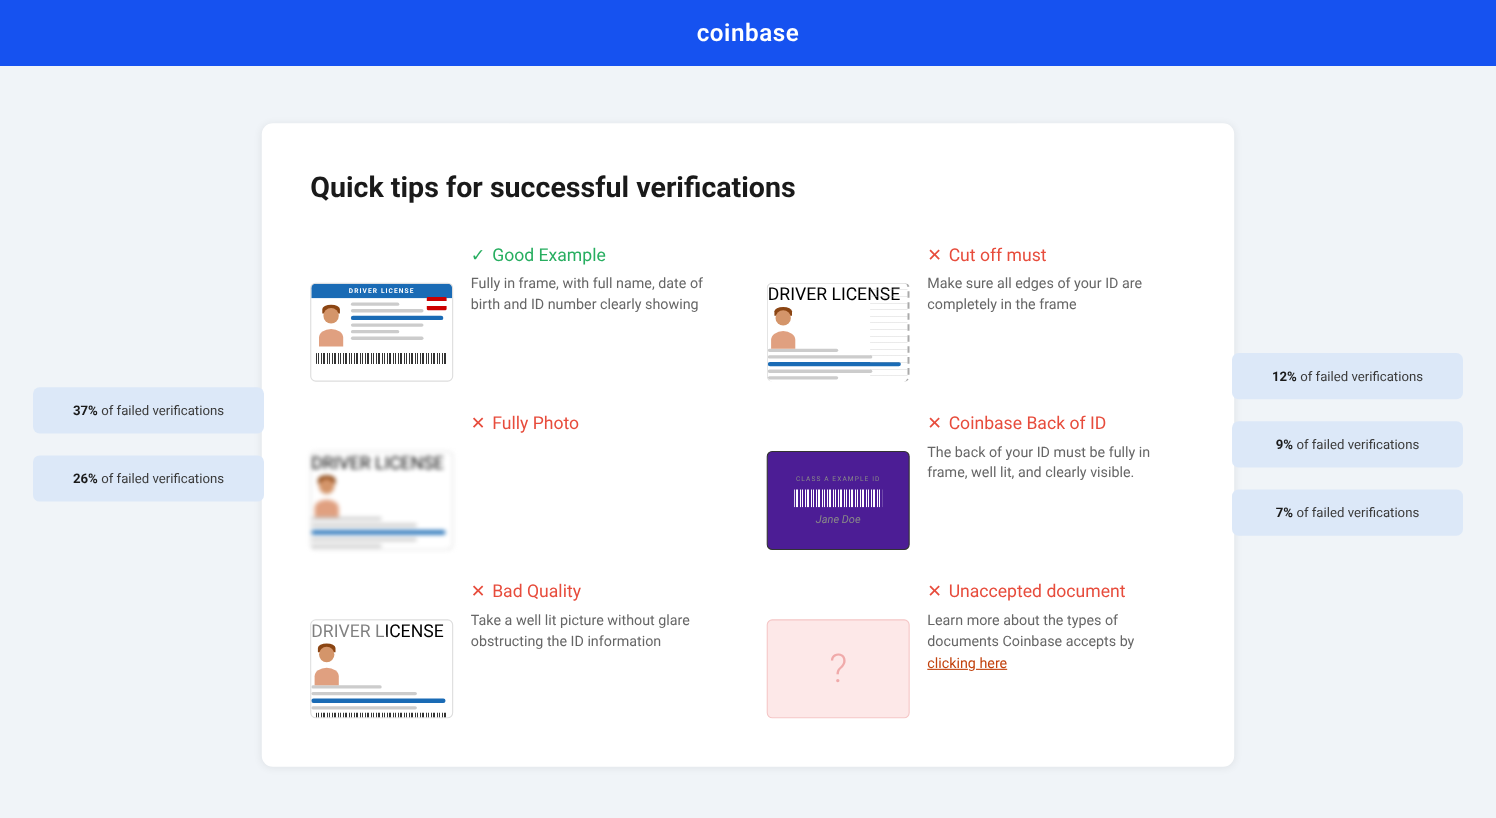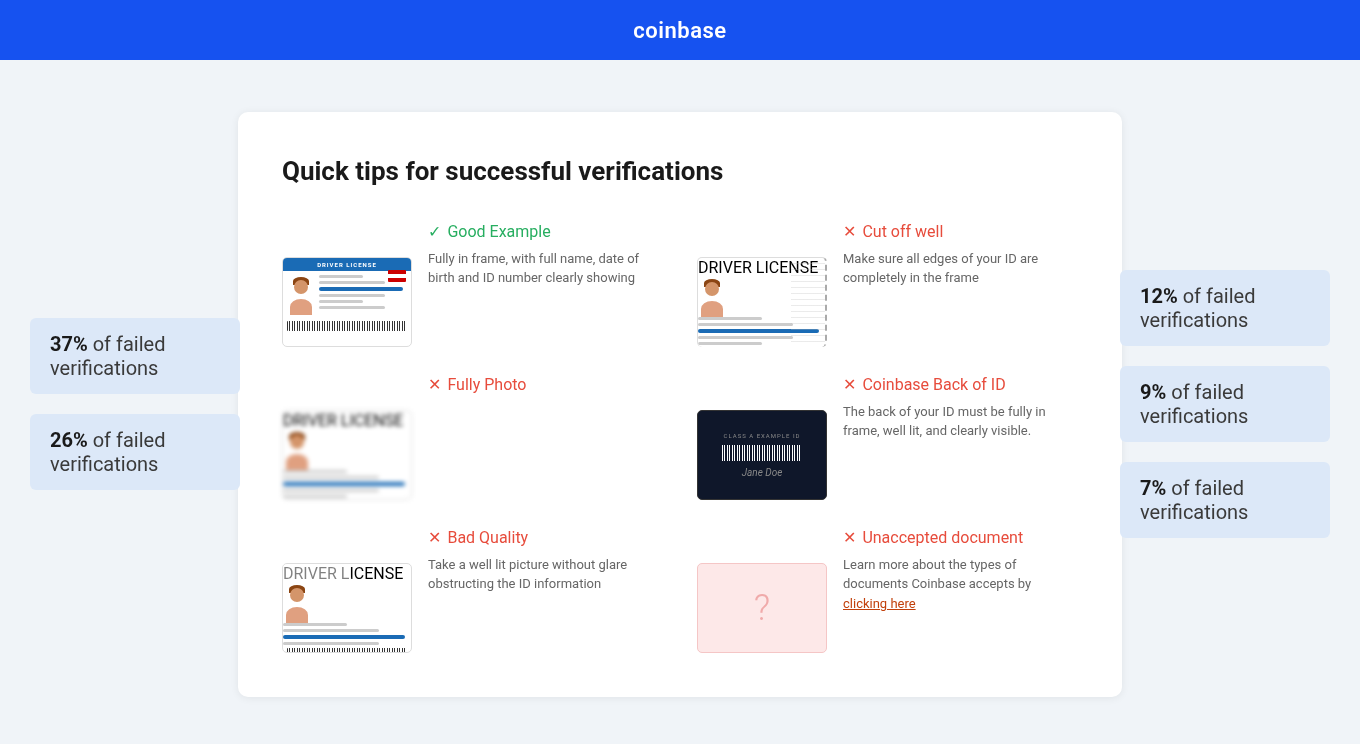--- a/index.html
+++ b/index.html
@@ -42,23 +42,23 @@
       gap: 20px;
       position: absolute;
     }
     .side-stats.left { left: 30px; top: 50%; transform: translateY(-50%); }
     .side-stats.right { right: 30px; top: 50%; transform: translateY(-50%); }
 
     .stat-box {
       background: #dce8f8;
       border-radius: 6px;
       padding: 14px 20px;
-      font-size: 20px;
+      font-size: 12px;
       color: #3a3a3a;
-      text-align: left;
+      text-align: center;
       width: 210px;
     }
     .stat-box strong {
       font-weight: 700;
       color: #1a1a1a;
     }
 
     
     .main-card {
       background: white;
@@ -226,21 +226,21 @@
       background: repeating-linear-gradient(
         to bottom,
         transparent 0px, transparent 5px,
         #bbb 5px, #bbb 6px
       );
       opacity: 0.3;
     }
 
     
     .id-back {
-      background: #0f172a;
+      background: #4c1d95;
       border: 1px solid #333;
       display: flex;
       flex-direction: column;
       justify-content: center;
       align-items: center;
       gap: 6px;
     }
     .id-back .back-label {
       color: #888;
       font-size: 6px;
@@ -387,21 +387,21 @@
               <div class="id-info-line long name"></div>
               <div class="id-info-line medium"></div>
               <div class="id-info-line short"></div>
             </div>
           </div>
 
         </div>
         <div class="tip-content">
           <div class="tip-title">
             <span class="tip-icon-bad">✕</span>
-            <span class="tip-title-text bad">Cut off well</span>
+            <span class="tip-title-text bad">Cut off must</span>
           </div>
           <p class="tip-desc">Make sure all edges of your ID are completely in the frame</p>
         </div>
       </div>
 
       <div class="tip-item">
         <div class="id-mockup id-blurry">
           <div class="id-header">DRIVER LICENSE</div>
           <div class="id-body">
             <div class="id-avatar">

